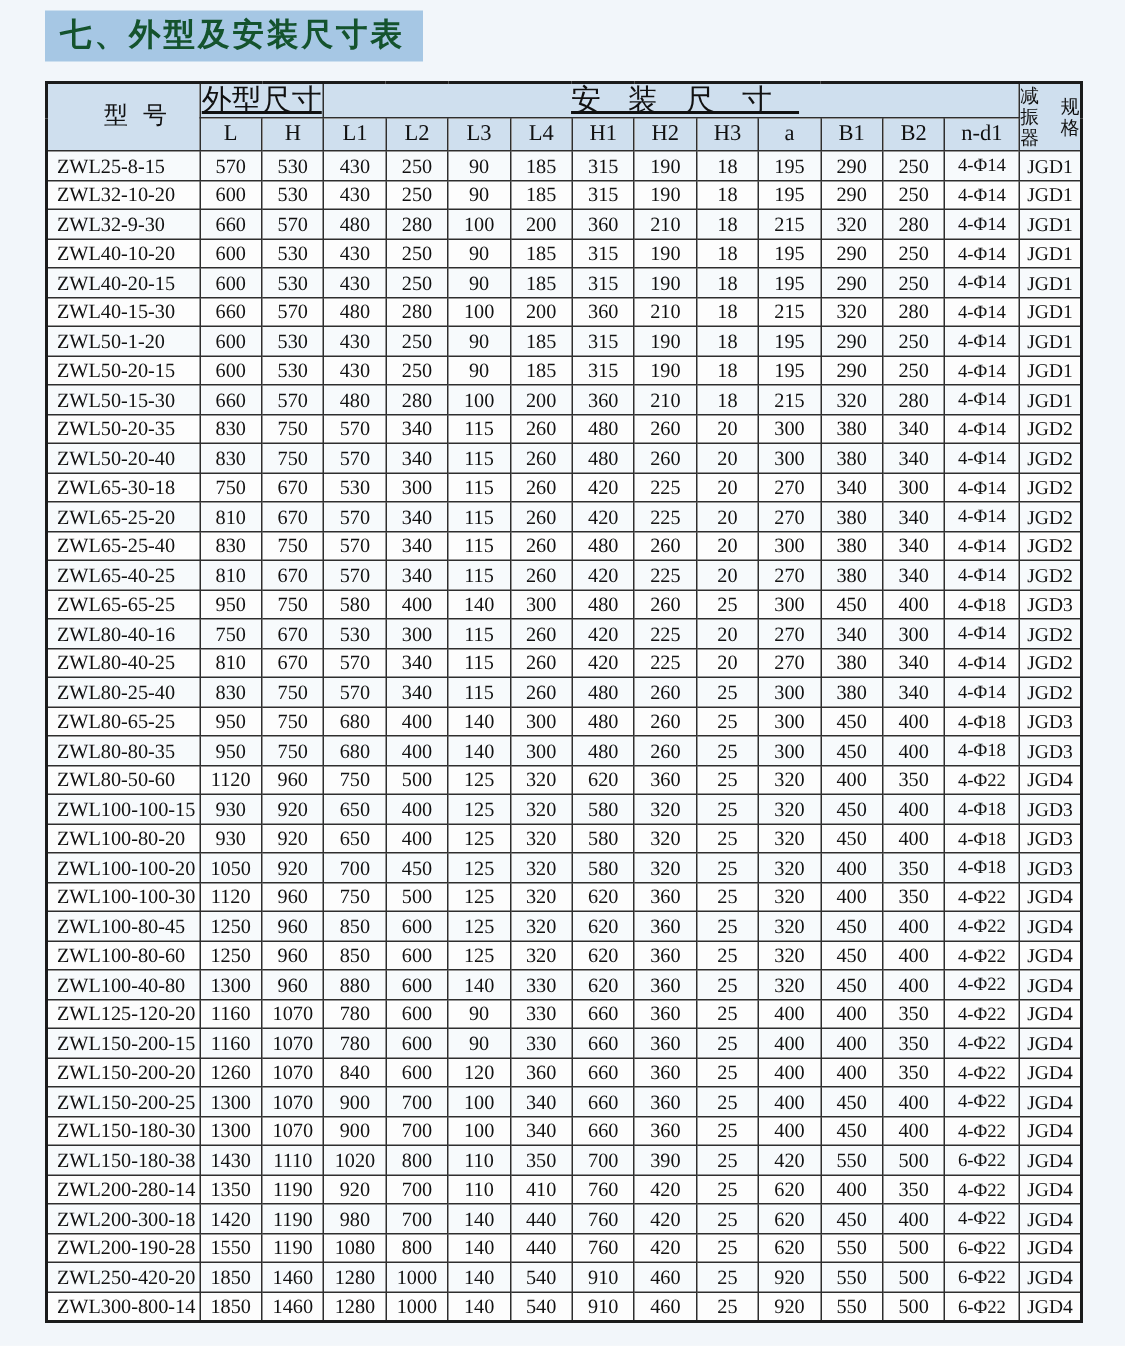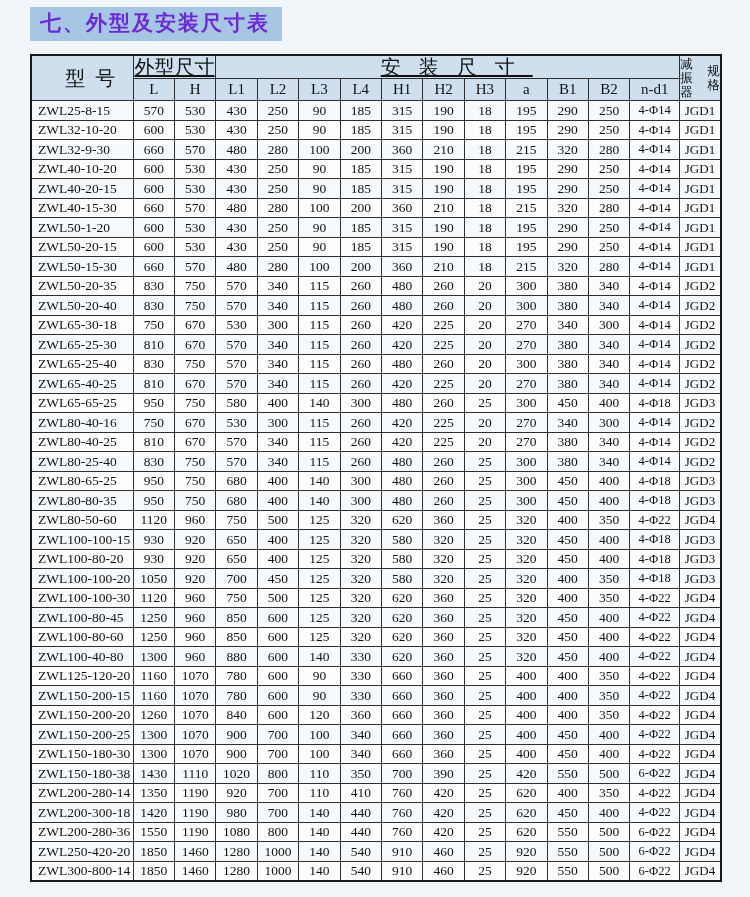--- a/index.html
+++ b/index.html
@@ -13,21 +13,21 @@
   .page {
     width: 750px;
     height: 897px;
     position: relative;
     overflow: hidden;
   }
   .title {
     display: inline-block;
     margin: 7px 0 13px 30px;
     background: #a6c7e4;
-    color: #6d28d9;
+    color: #14532d;
     font-family: "Liberation Sans", "DejaVu Sans", sans-serif;
     font-weight: bold;
     font-size: 21px;
     letter-spacing: 2px;
     padding: 2px 12px 4px 10px;
   }
   table.dim {
     border-collapse: collapse;
     table-layout: fixed;
     width: 692px;
@@ -43,21 +43,21 @@
     white-space: nowrap;
     padding: 0;
   }
   thead th {
     background: #cfdfee;
     font-weight: normal;
     font-size: 15px;
     height: 21px;
     line-height: 1.1;
   }
-  th.model-h { letter-spacing: 10px; padding-left: 26px; font-size: 20px; }
+  th.model-h { letter-spacing: 10px; padding-left: 26px; font-size: 16px; }
   th.group-h { font-size: 20px; text-decoration: underline; }
   th.install-h { letter-spacing: 18px; padding-left: 18px; }
   th.damper-h { padding: 1px 0; }
   .vwrap {
     display: flex;
     justify-content: center;
     align-items: center;
     gap: 14px;
   }
   .vcol {
@@ -335,21 +335,21 @@
           <td>420</td>
           <td>225</td>
           <td>20</td>
           <td>270</td>
           <td>340</td>
           <td>300</td>
           <td class="nd1">4-Φ14</td>
           <td class="spec">JGD2</td>
         </tr>
         <tr>
-          <td class="model">ZWL65-25-30</td>
+          <td class="model">ZWL65-25-20</td>
           <td>810</td>
           <td>670</td>
           <td>570</td>
           <td>340</td>
           <td>115</td>
           <td>260</td>
           <td>420</td>
           <td>225</td>
           <td>20</td>
           <td>270</td>
@@ -760,21 +760,21 @@
           <td>760</td>
           <td>420</td>
           <td>25</td>
           <td>620</td>
           <td>450</td>
           <td>400</td>
           <td class="nd1">4-Φ22</td>
           <td class="spec">JGD4</td>
         </tr>
         <tr>
-          <td class="model">ZWL200-280-36</td>
+          <td class="model">ZWL200-190-28</td>
           <td>1550</td>
           <td>1190</td>
           <td>1080</td>
           <td>800</td>
           <td>140</td>
           <td>440</td>
           <td>760</td>
           <td>420</td>
           <td>25</td>
           <td>620</td>

